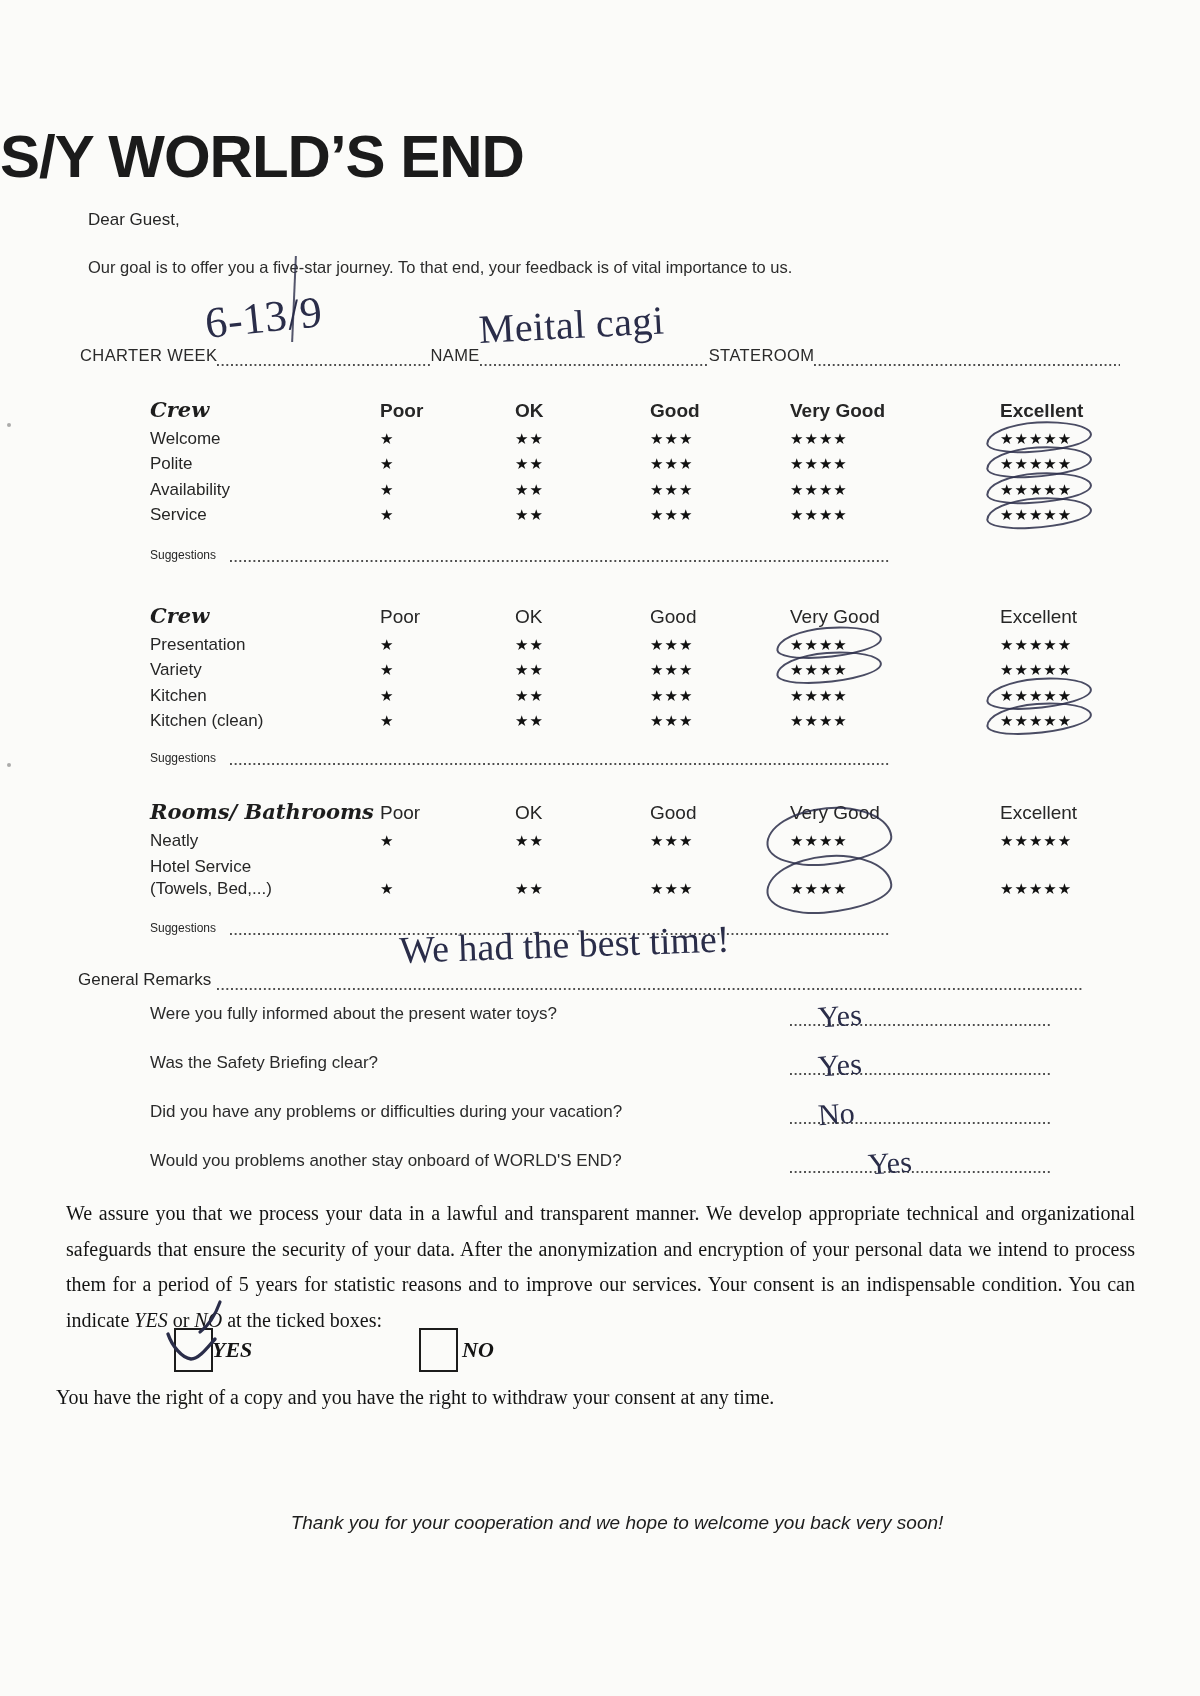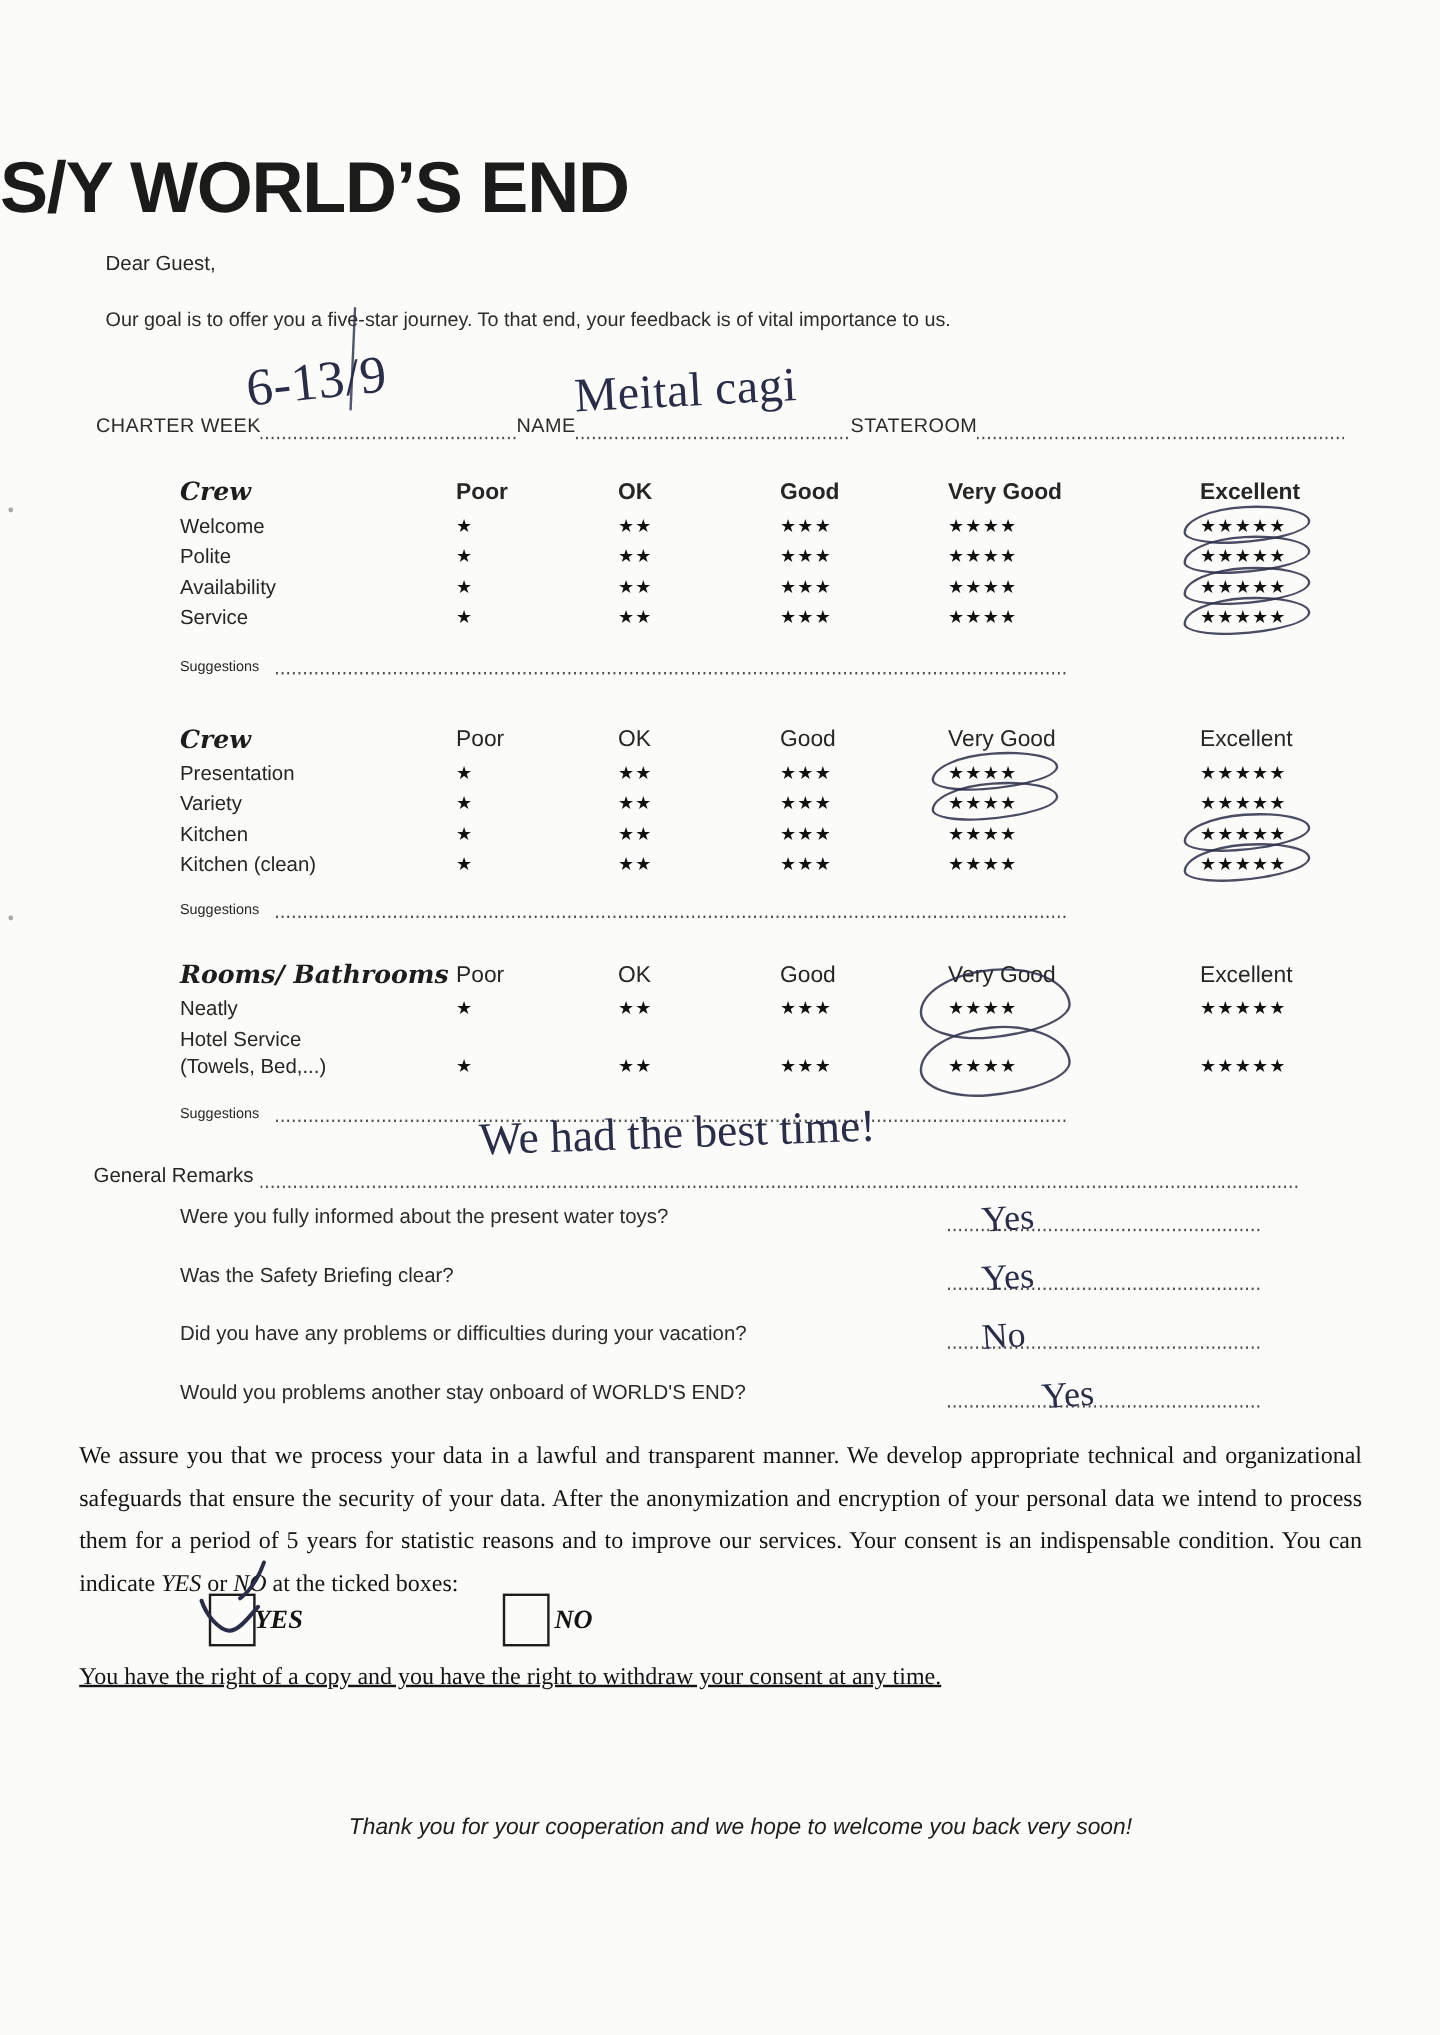--- a/index.html
+++ b/index.html
@@ -80,22 +80,22 @@
   .privacy i{font-style:italic;}
   .consent{position:absolute;top:1328px;left:66px;width:600px;height:50px;}
   .cbox{position:absolute;top:0;width:35px;height:40px;border:2.4px solid #1c1c1c;}
   .cbox.yes{left:108px;}
   .cbox.no{left:353px;}
   .cbl{position:absolute;top:9px;font-family:"Liberation Serif",serif;font-style:italic;
        font-weight:bold;font-size:22px;color:#141414;}
   .cbl.yes{left:146px;}
   .cbl.no{left:396px;}
   .tick{position:absolute;left:-18px;top:-34px;overflow:visible;}
-  .rights{position:absolute;top:1386px;left:66px;font-family:"Liberation Serif",serif;
-          font-size:20px;color:#141414;text-decoration:underline;}
+  .rights{position:absolute;top:1386px;left:56px;font-family:"Liberation Serif",serif;
+          font-size:20px;color:#141414;}
 
   
   .footer{position:absolute;top:1512px;left:0;width:100%;text-align:center;
           font-style:italic;font-size:19px;color:#1d1d1d;padding-left:17px;}
 </style>
 </head>
 <body>
 
 <div class="page">
 

